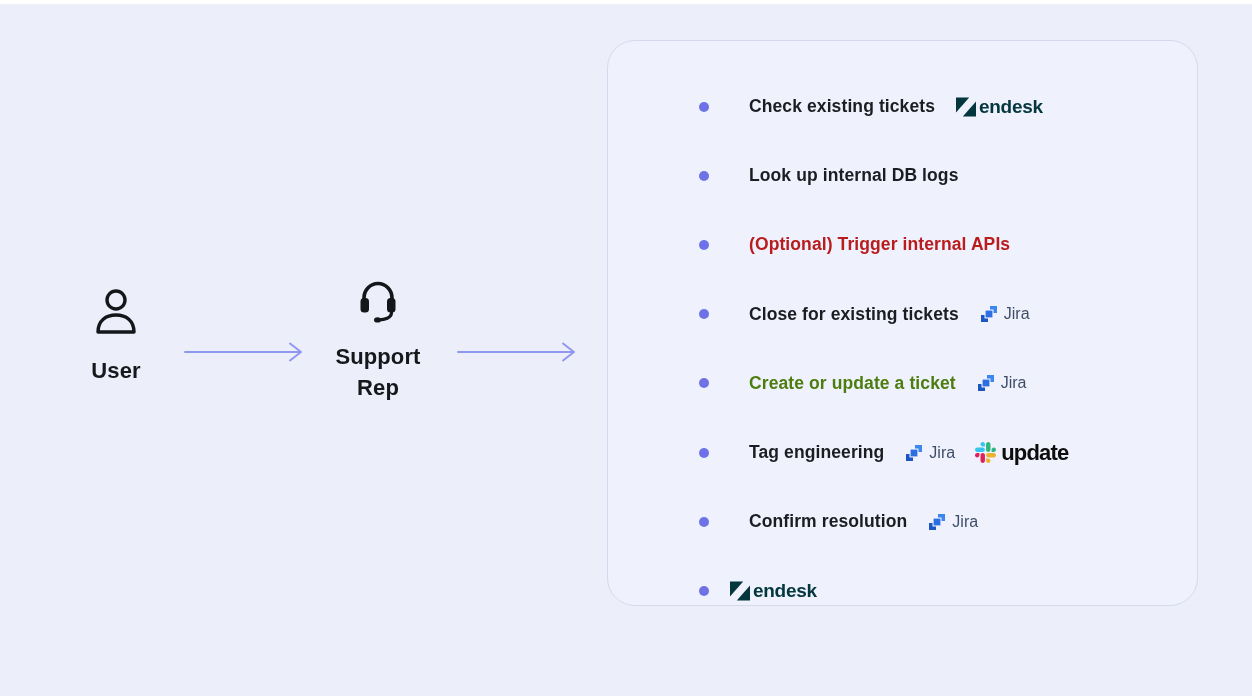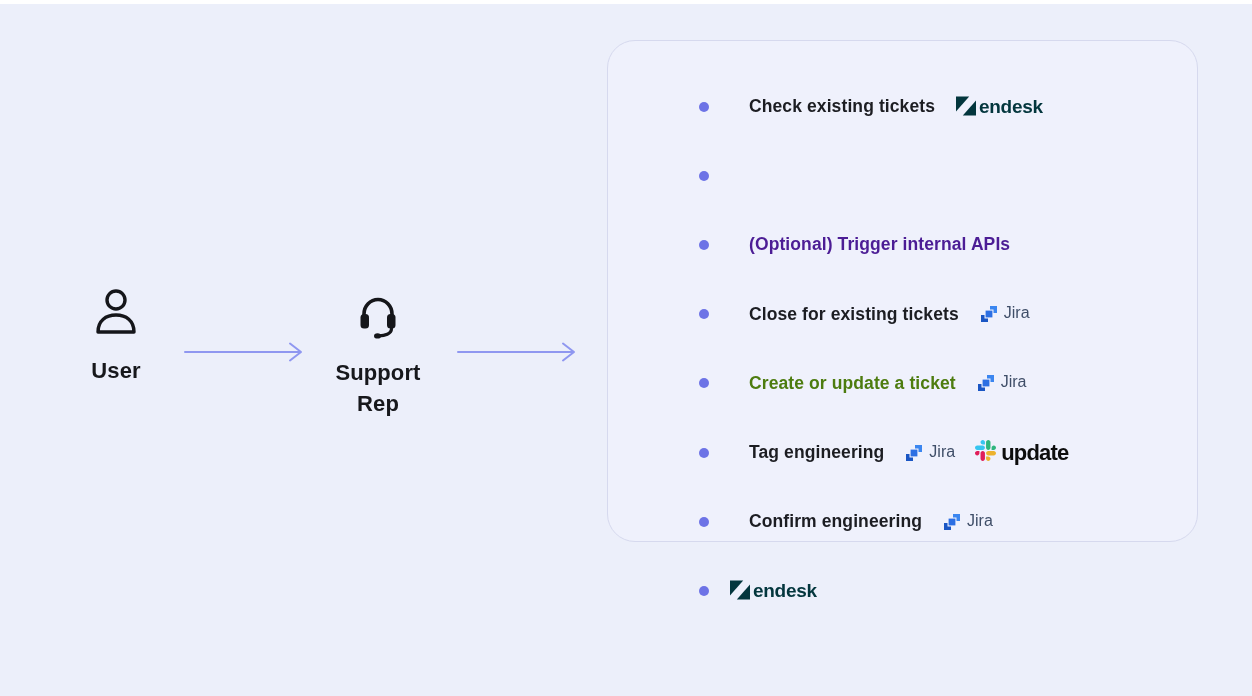--- a/index.html
+++ b/index.html
@@ -7,27 +7,27 @@
   .canvas{position:relative;width:1252px;height:696px;background:#eceffa;overflow:hidden;}
   .top-strip{position:absolute;left:0;top:0;width:100%;height:4px;background:#ffffff;}
 
   .actor{position:absolute;width:132px;text-align:center;}
   .actor-icon{display:flex;justify-content:center;}
   .actor-icon svg{display:block;}
   .actor-label{margin-top:14px;font-size:22px;font-weight:600;color:#17181c;line-height:31px;letter-spacing:.1px;}
 
   .arrow{position:absolute;}
 
-  .card{position:absolute;left:607px;top:40px;width:591px;height:502px;
+  .card{position:absolute;left:607px;top:40px;width:591px;height:566px;
         background:#eff1fc;border:1.5px solid #d6d9ee;border-radius:28px;box-sizing:border-box;}
   .rows{padding-top:31px;}
   .task-row{height:69.2px;display:flex;align-items:center;padding-left:91px;}
   .bullet{width:10px;height:10px;border-radius:50%;flex:none;}
   .task-label{margin-left:40px;font-size:17.5px;font-weight:700;color:#1c1d22;letter-spacing:.1px;white-space:nowrap;}
-  .logo{display:flex;margin-left:20px;}
+  .logo{display:flex;align-items:center;margin-left:20px;}
   .logo svg{display:block;flex:none;}
   .wm-zendesk{margin-left:2px;font-size:19px;font-weight:700;letter-spacing:-.3px;}
   .wm-jira{margin-left:5px;font-size:16px;font-weight:500;letter-spacing:0;}
   .wm-slack{margin-left:5px;font-size:22px;font-weight:800;letter-spacing:-.8px;}
 </style>
 </head>
 <body>
 
 <div class="canvas">
   <div class="top-strip"></div>
@@ -40,21 +40,21 @@
   </svg>
       </div>
     <div class="actor-label">User</div>
   </div>
 
   <div class="arrow" id="arrow-1" style="left:183px;top:340px"><svg width="122" height="24" viewBox="0 0 122 24" fill="none">
     <line x1="2" y1="12" x2="117" y2="12" stroke="#8f97f0" stroke-width="2" stroke-linecap="round"></line>
     <polyline points="107,3.5 118,12 107,20.5" stroke="#8f97f0" stroke-width="2" fill="none" stroke-linecap="round" stroke-linejoin="round"></polyline>
   </svg></div>
 
-  <div class="actor" style="left:312px;top:289px">
+  <div class="actor" style="left:312px;top:273px">
     <div class="actor-icon" id="icon-rep">
         <svg width="52" height="54" viewBox="0 0 52 54" fill="none">
     <path d="M12 29 v-4 a14 14.5 0 0 1 28 0 v4" stroke="#15161a" stroke-width="3.6" fill="none" stroke-linecap="round"></path>
     <rect x="8.5" y="25" width="8.5" height="14.5" rx="3.5" fill="#15161a"></rect>
     <rect x="35" y="25" width="8.5" height="14.5" rx="3.5" fill="#15161a"></rect>
     <path d="M39.5 39.5 c0 5.5 -7 7.4 -12.5 7.4" stroke="#15161a" stroke-width="3.2" fill="none" stroke-linecap="round"></path>
     <ellipse cx="25.5" cy="46.9" rx="3.5" ry="2.6" fill="#15161a"></ellipse>
   </svg>
       </div>
     <div class="actor-label">Support Rep</div>
@@ -73,24 +73,25 @@
           <span class="logo">
             <svg width="22" height="20" viewBox="0 0 100 100">
       <polygon points="0,2 66,2 0,78" fill="#03363d"></polygon>
       <polygon points="100,22 100,98 34,98" fill="#03363d"></polygon>
     </svg>
             <span class="wm-zendesk" style="color:#03363d">endesk</span>
           </span>
         </div>
         <div class="task-row">
           <span class="bullet" style="background: rgb(109, 115, 230);"></span>
+          <span class="task-label" style="color: rgb(28, 29, 34);">Look up internal DB logs</span>
         </div>
         <div class="task-row">
           <span class="bullet" style="background: rgb(109, 115, 230);"></span>
-          <span class="task-label" style="color: #4c1d95;">(Optional) Trigger internal APIs</span>
+          <span class="task-label" style="color: #b91c1c;">(Optional) Trigger internal APIs</span>
         </div>
         <div class="task-row">
           <span class="bullet" style="background: rgb(109, 115, 230);"></span>
           <span class="task-label" style="color: rgb(28, 29, 34);">Close for existing tickets</span>
           <span class="logo">
             <svg width="20" height="20" viewBox="0 0 20 20">
       <path d="M11 2 h7 v7 h-3.5 V5.5 H11 Z" fill="#3b86f0"></path>
       <rect x="6.6" y="6.6" width="6.8" height="6.8" fill="#2c6fe3"></rect>
       <path d="M2 11 h3.5 v3.5 H9 V18 H2 Z" fill="#1a56c4"></path>
     </svg>
@@ -125,21 +126,21 @@
       <path fill="#E01E5A" d="M25.8 77.6c0 7.1-5.8 12.9-12.9 12.9S0 84.7 0 77.6s5.8-12.9 12.9-12.9h12.9v12.9zM32.3 77.6c0-7.1 5.8-12.9 12.9-12.9s12.9 5.8 12.9 12.9v32.3c0 7.1-5.8 12.9-12.9 12.9s-12.9-5.8-12.9-12.9V77.6z"></path>
       <path fill="#36C5F0" d="M45.2 25.8c-7.1 0-12.9-5.8-12.9-12.9S38.1 0 45.2 0s12.9 5.8 12.9 12.9v12.9H45.2zM45.2 32.3c7.1 0 12.9 5.8 12.9 12.9s-5.8 12.9-12.9 12.9H12.9C5.8 58.1 0 52.3 0 45.2s5.8-12.9 12.9-12.9h32.3z"></path>
       <path fill="#2EB67D" d="M97 45.2c0-7.1 5.8-12.9 12.9-12.9s12.9 5.8 12.9 12.9-5.8 12.9-12.9 12.9H97V45.2zM90.5 45.2c0 7.1-5.8 12.9-12.9 12.9s-12.9-5.8-12.9-12.9V12.9C64.7 5.8 70.5 0 77.6 0s12.9 5.8 12.9 12.9v32.3z"></path>
       <path fill="#ECB22E" d="M77.6 97c7.1 0 12.9 5.8 12.9 12.9s-5.8 12.9-12.9 12.9-12.9-5.8-12.9-12.9V97h12.9zM77.6 90.5c-7.1 0-12.9-5.8-12.9-12.9s5.8-12.9 12.9-12.9h32.3c7.1 0 12.9 5.8 12.9 12.9s-5.8 12.9-12.9 12.9H77.6z"></path>
     </svg>
             <span class="wm-slack" style="color:#0d0d0d">update</span>
           </span>
         </div>
         <div class="task-row">
           <span class="bullet" style="background: rgb(109, 115, 230);"></span>
-          <span class="task-label" style="color: rgb(28, 29, 34);">Confirm engineering</span>
+          <span class="task-label" style="color: rgb(28, 29, 34);">Confirm resolution</span>
           <span class="logo">
             <svg width="20" height="20" viewBox="0 0 20 20">
       <path d="M11 2 h7 v7 h-3.5 V5.5 H11 Z" fill="#3b86f0"></path>
       <rect x="6.6" y="6.6" width="6.8" height="6.8" fill="#2c6fe3"></rect>
       <path d="M2 11 h3.5 v3.5 H9 V18 H2 Z" fill="#1a56c4"></path>
     </svg>
             <span class="wm-jira" style="color:#3f4e68">Jira</span>
           </span>
         </div>
         <div class="task-row">

